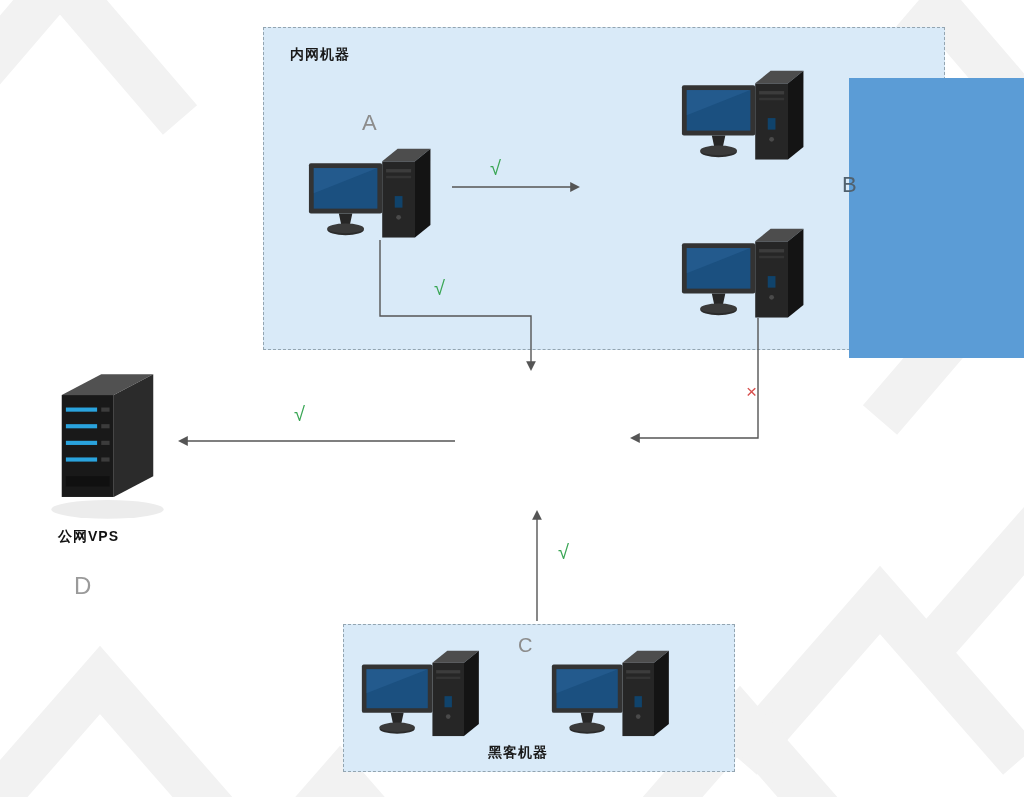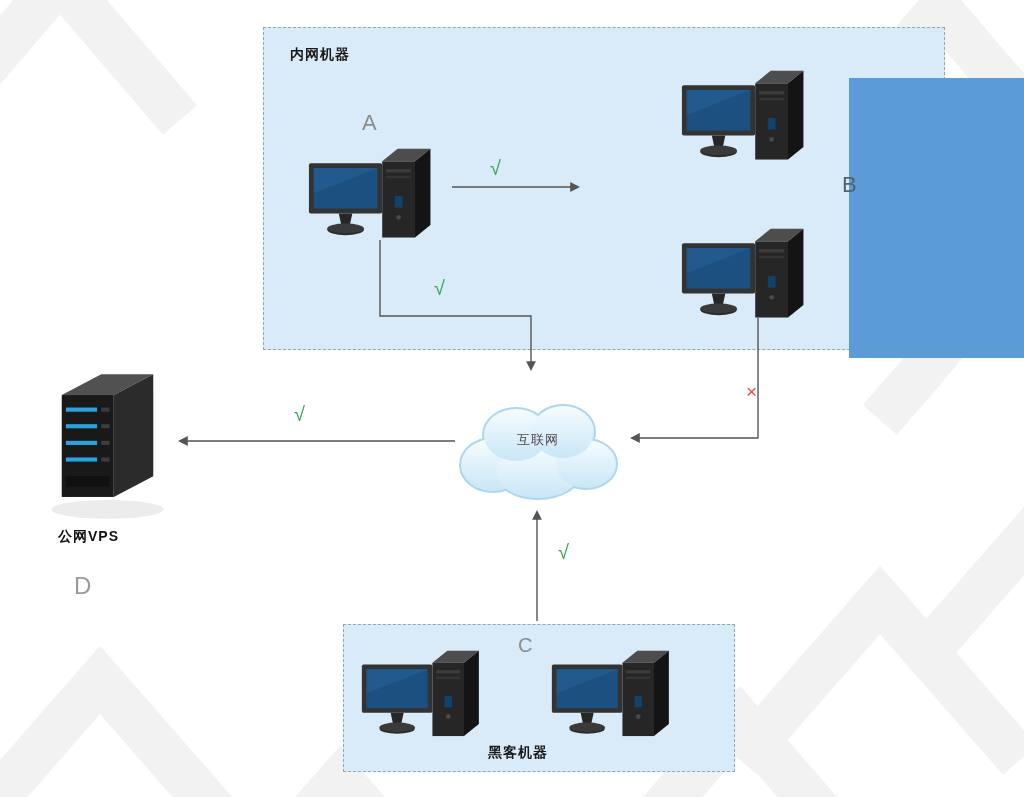--- a/index.html
+++ b/index.html
@@ -116,39 +116,20 @@
       <use href="#pc"></use>
     </svg>
   <svg class="node-icon" style="left:550px;top:642px;" width="130" height="112" viewBox="0 0 140 120">
       <use href="#pc"></use>
     </svg>
 
   <svg class="node-icon" style="left:45px;top:368px;" width="125" height="156" viewBox="0 0 120 150">
       <use href="#server"></use>
     </svg>
 
-  <div class="cloud-wrap">
-    <svg width="200" height="130" viewBox="0 0 200 130">
-      <g fill="none" stroke="#aed7ec" stroke-width="4">
-        <ellipse cx="55" cy="85" rx="32" ry="26"></ellipse>
-        <ellipse cx="100" cy="92" rx="42" ry="26"></ellipse>
-        <ellipse cx="148" cy="84" rx="30" ry="24"></ellipse>
-        <ellipse cx="78" cy="55" rx="32" ry="26"></ellipse>
-        <ellipse cx="125" cy="52" rx="31" ry="26"></ellipse>
-      </g>
-      <g fill="url(#cloudGrad)">
-        <ellipse cx="55" cy="85" rx="32" ry="26"></ellipse>
-        <ellipse cx="100" cy="92" rx="42" ry="26"></ellipse>
-        <ellipse cx="148" cy="84" rx="30" ry="24"></ellipse>
-        <ellipse cx="78" cy="55" rx="32" ry="26"></ellipse>
-        <ellipse cx="125" cy="52" rx="31" ry="26"></ellipse>
-      </g>
-    </svg>
-    <span class="cloud-label">互联网</span>
-  </div>
 
   <span class="grouplabel" style="left:290px;top:46px;">内网机器</span>
   <span class="grouplabel" style="left:488px;top:744px;">黑客机器</span>
   <span class="vps-label">公网VPS</span>
 
   <span class="letter" style="left:362px;top:110px;">A</span>
   <span class="letter letter-b" style="left:842px;top:172px;">B</span>
   <span class="letter letter-c" style="left:518px;top:634px;">C</span>
   <span class="letter letter-d" style="left:74px;top:572px;">D</span>
 

